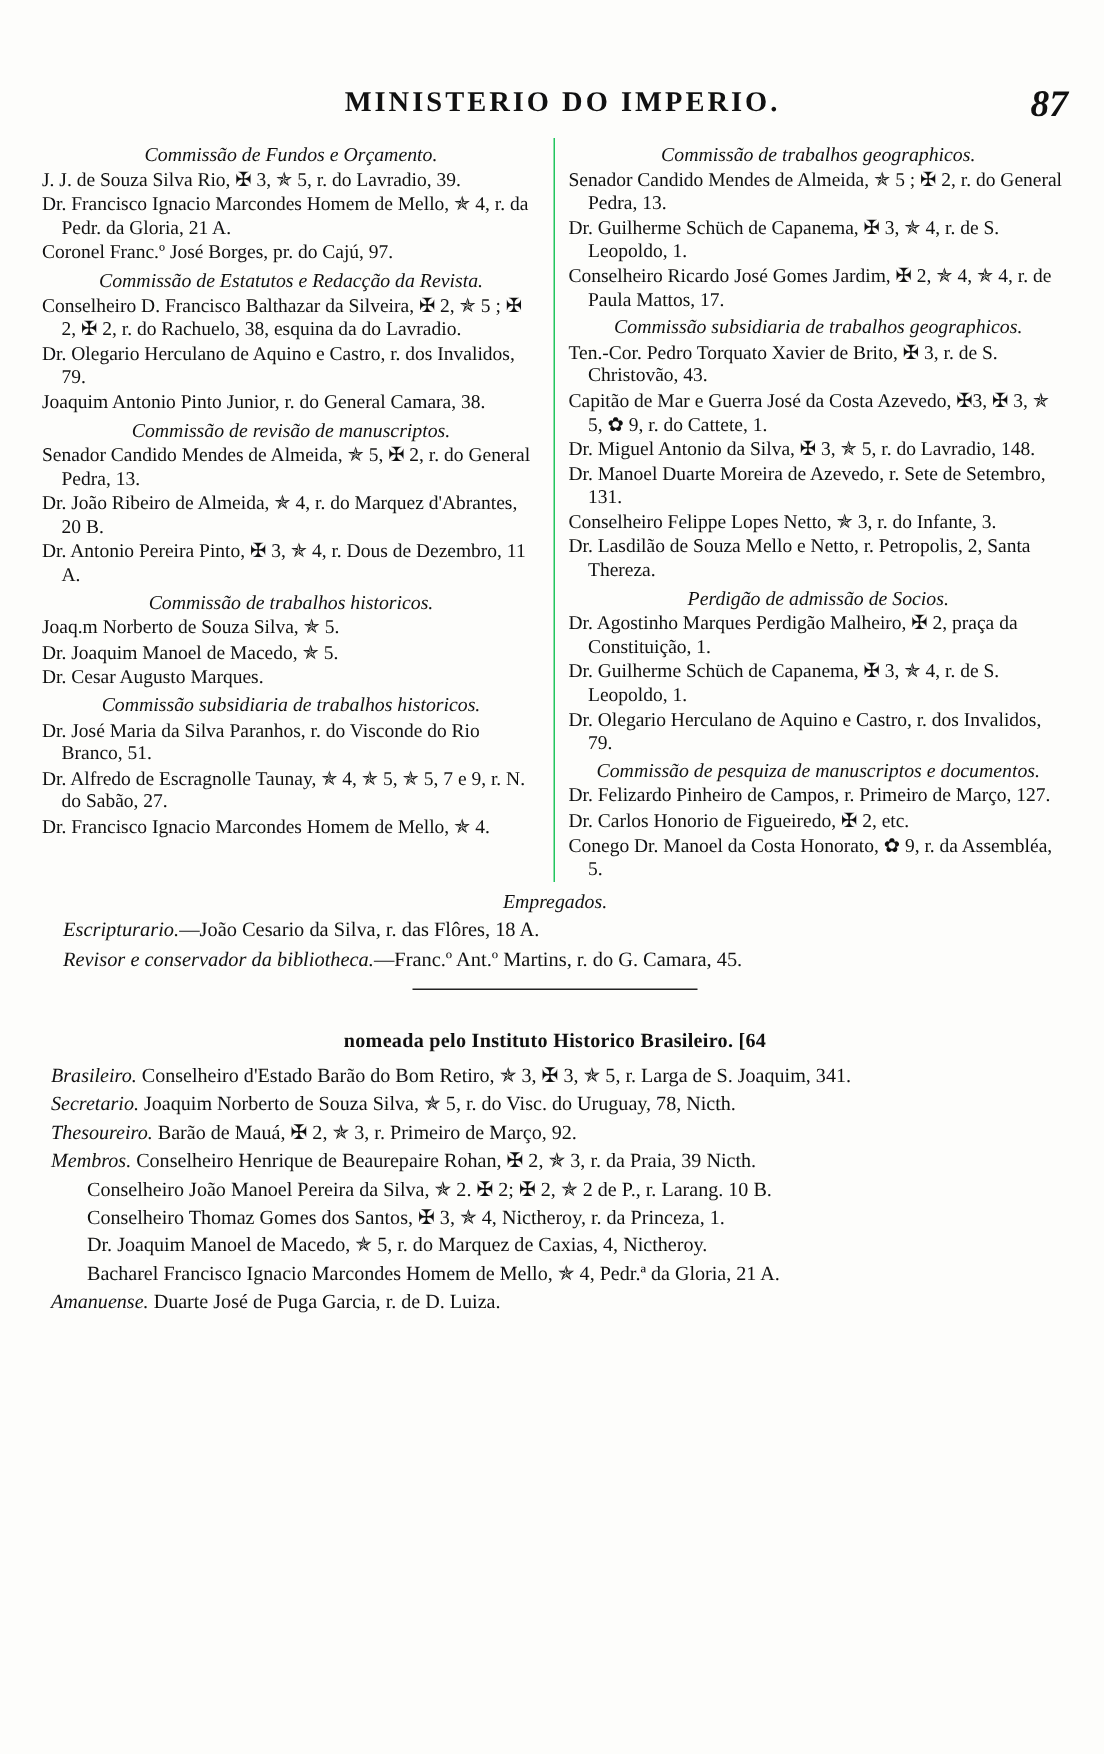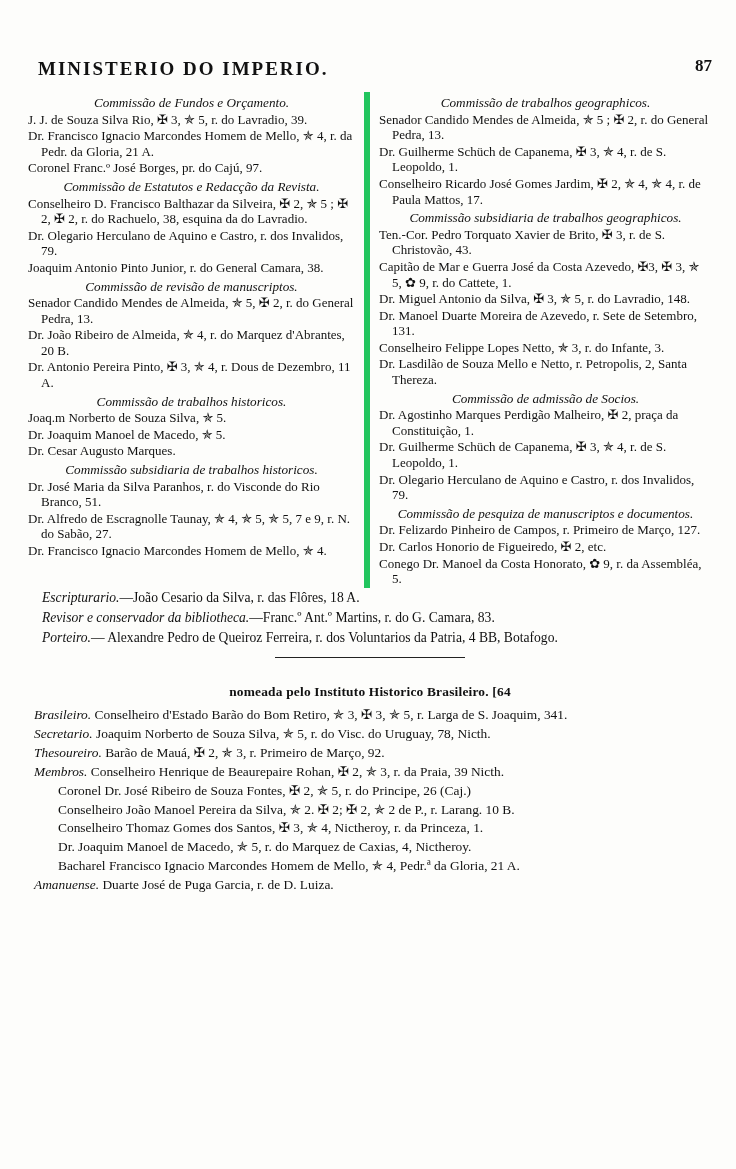--- a/index.html
+++ b/index.html
@@ -29,48 +29,49 @@
     right: 24px;
     top: 58px;
   }
   
   .header {
     position: relative;
     height: 30px;
     margin-bottom: 4px;
   }
   .header-title {
-    text-align: left;
+    text-align: center;
     font-family: "Liberation Serif", serif;
     font-weight: bold;
     font-size: 19px;
     letter-spacing: 2px;
     padding-left: 10px;
   }
   .page-number {
     position: absolute;
     right: 0;
     top: -2px;
-    font-size: 17px;
+    font-size: 25px;
     font-weight: bold;
     font-family: "Liberation Serif", serif;
+    font-style: italic;
   }
   
   .cols {
     display: flex;
     width: 100%;
     position: relative;
   }
   .col {
     width: 50%;
     box-sizing: border-box;
   }
   .col.left {
     padding-right: 9px;
-    border-right: 6px solid #22c55e;
+    border-right: 1px solid #22c55e;
   }
   .col.right {
     padding-left: 9px;
   }
   .sec-title {
     font-style: italic;
     text-align: center;
     font-size: 13.2px;
     line-height: 1.18;
     margin: 3px 0 1px 0;
@@ -172,41 +173,39 @@
         <div class="entry">Senador Candido Mendes de Almeida, ✯ 5 ; ✠ 2, r. do General Pedra, 13.</div>
         <div class="entry">Dr. Guilherme Schüch de Capanema, ✠ 3, ✯ 4, r. de S. Leopoldo, 1.</div>
         <div class="entry">Conselheiro Ricardo José Gomes Jardim, ✠ 2, ✯ 4, ✯ 4, r. de Paula Mattos, 17.</div>
         <div class="sec-title">Commissão subsidiaria de trabalhos geographicos.</div>
         <div class="entry">Ten.-Cor. Pedro Torquato Xavier de Brito, ✠ 3, r. de S. Christovão, 43.</div>
         <div class="entry">Capitão de Mar e Guerra José da Costa Azevedo, ✠3, ✠ 3, ✯ 5, ✿ 9, r. do Cattete, 1.</div>
         <div class="entry">Dr. Miguel Antonio da Silva, ✠ 3, ✯ 5, r. do Lavradio, 148.</div>
         <div class="entry">Dr. Manoel Duarte Moreira de Azevedo, r. Sete de Setembro, 131.</div>
         <div class="entry">Conselheiro Felippe Lopes Netto, ✯ 3, r. do Infante, 3.</div>
         <div class="entry">Dr. Lasdilão de Souza Mello e Netto, r. Petropolis, 2, Santa Thereza.</div>
-        <div class="sec-title">Commissão de admissão de Socios.</div>
+        <div class="sec-title">Perdigão de admissão de Socios.</div>
         <div class="entry">Dr. Agostinho Marques Perdigão Malheiro, ✠ 2, praça da Constituição, 1.</div>
         <div class="entry">Dr. Guilherme Schüch de Capanema, ✠ 3, ✯ 4, r. de S. Leopoldo, 1.</div>
         <div class="entry">Dr. Olegario Herculano de Aquino e Castro, r. dos Invalidos, 79.</div>
         <div class="sec-title">Commissão de pesquiza de manuscriptos e documentos.</div>
         <div class="entry">Dr. Felizardo Pinheiro de Campos, r. Primeiro de Março, 127.</div>
         <div class="entry">Dr. Carlos Honorio de Figueiredo, ✠ 2, etc.</div>
         <div class="entry">Conego Dr. Manoel da Costa Honorato, ✿ 9, r. da Assembléa, 5.</div>
       </div>
     </div>
 
     <div class="empregados">
+      <div class="empregados-title">Empregados.</div>
 
       <div class="emp-line">
         <span class="lbl">Escripturario.</span><span>—João Cesario da Silva, r. das Flôres, 18 A.</span>
       </div>
       <div class="emp-line">
-        <span class="lbl">Revisor e conservador da bibliotheca.</span><span>—Franc.º Ant.º Martins, r. do G. Camara, 83.</span>
-      </div>
-      <div class="emp-line">
-        <span class="lbl">Porteiro.</span><span>— Alexandre Pedro de Queiroz Ferreira, r. dos Voluntarios da Patria, 4 BB, Botafogo.</span>
+        <span class="lbl">Revisor e conservador da bibliotheca.</span><span>—Franc.º Ant.º Martins, r. do G. Camara, 45.</span>
       </div>
     </div>
 
     <div class="rule"></div>
 
     <div class="promotora">
       <div class="promo-title">
         <br>
         <span>nomeada pelo Instituto Historico Brasileiro.  [64</span>
       </div>
@@ -217,21 +216,20 @@
       <div class="promo-line">
         <span class="lbl">Secretario.</span><span> Joaquim Norberto de Souza Silva, ✯ 5, r. do Visc. do Uruguay, 78, Nicth.</span>
       </div>
       <div class="promo-line">
         <span class="lbl">Thesoureiro.</span><span> Barão de Mauá, ✠ 2, ✯ 3, r. Primeiro de Março, 92.</span>
       </div>
       <div class="promo-line">
         <span class="lbl">Membros.</span><span> Conselheiro Henrique de Beaurepaire Rohan, ✠ 2, ✯ 3, r. da Praia, 39 Nicth.</span>
       </div>
 
-      <div class="promo-sub">Coronel Dr. José Ribeiro de Souza Fontes, ✠ 2, ✯ 5, r. do Principe, 26 (Caj.)</div>
       <div class="promo-sub">Conselheiro João Manoel Pereira da Silva, ✯ 2. ✠ 2; ✠ 2, ✯ 2 de P., r. Larang. 10 B.</div>
       <div class="promo-sub">Conselheiro Thomaz Gomes dos Santos, ✠ 3, ✯ 4, Nictheroy, r. da Princeza, 1.</div>
       <div class="promo-sub">Dr. Joaquim Manoel de Macedo, ✯ 5, r. do Marquez de Caxias, 4, Nictheroy.</div>
       <div class="promo-sub">Bacharel Francisco Ignacio Marcondes Homem de Mello, ✯ 4, Pedr.ª da Gloria, 21 A.</div>
 
       <div class="promo-line">
         <span class="lbl">Amanuense.</span><span> Duarte José de Puga Garcia, r. de D. Luiza.</span>
       </div>
     </div>
 

